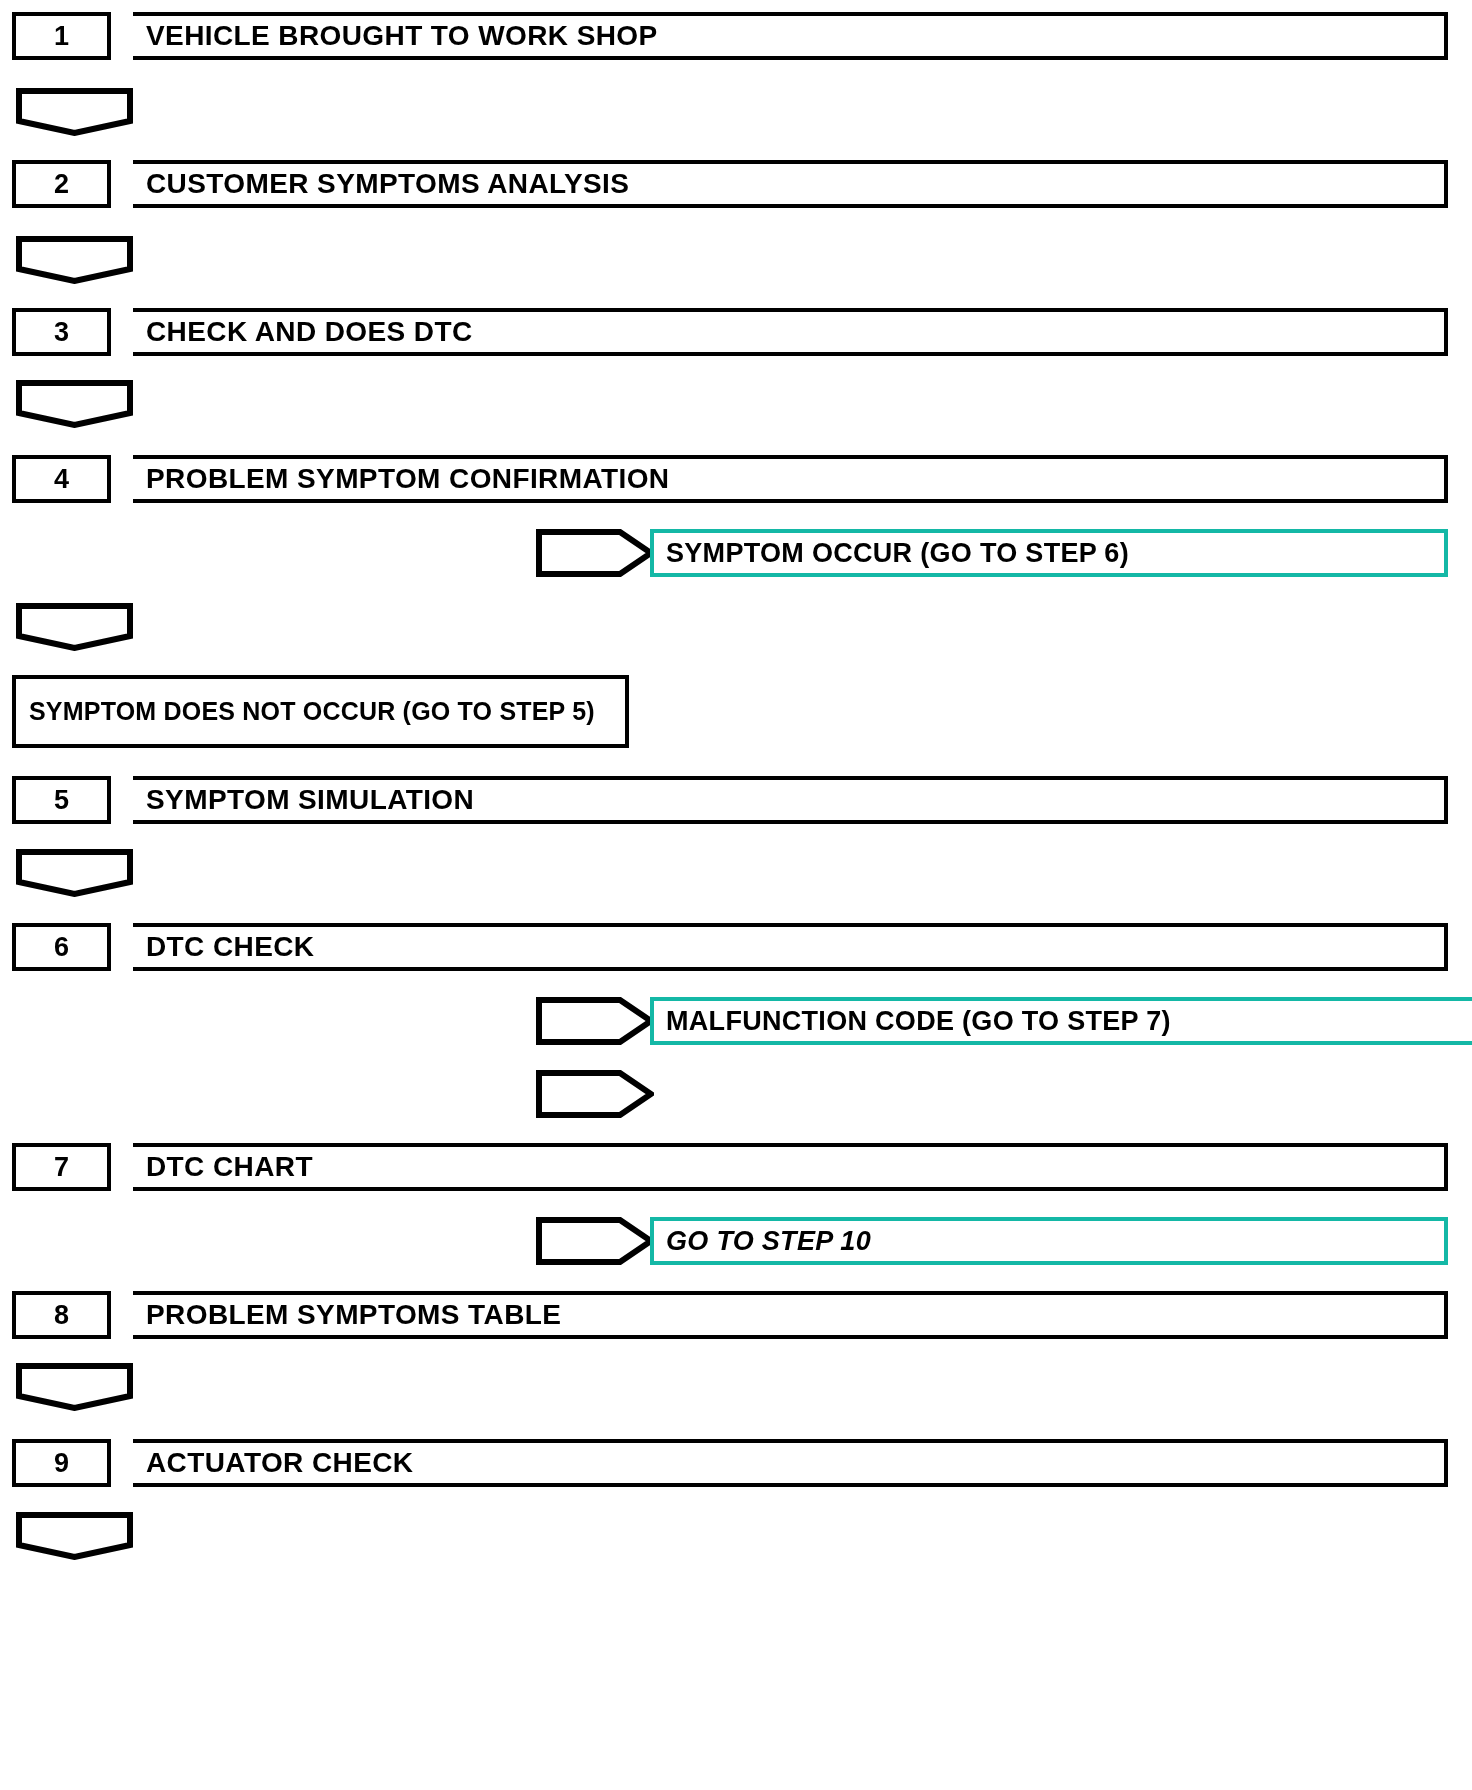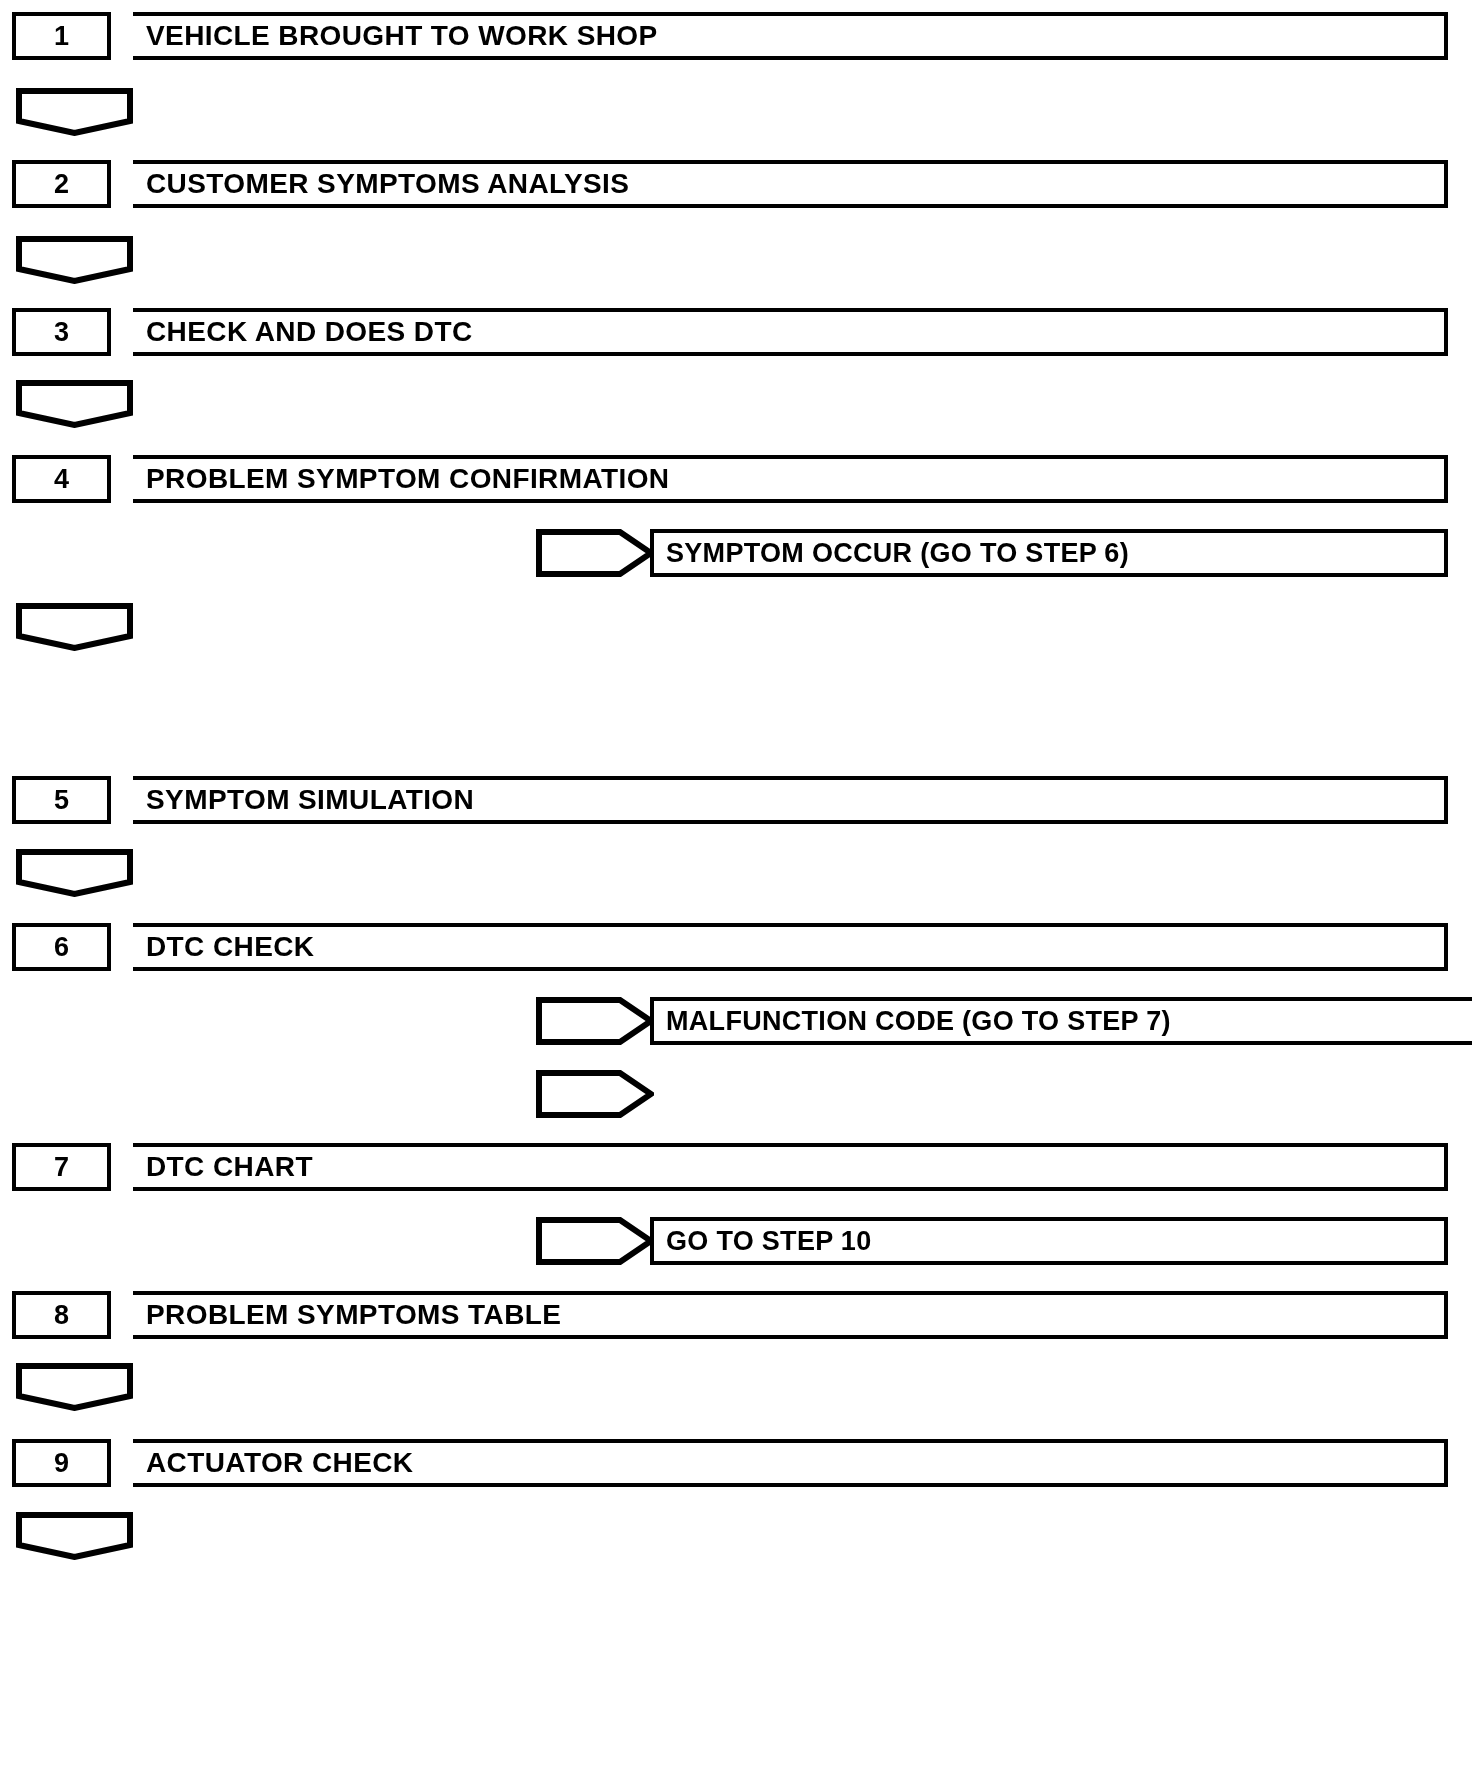--- a/index.html
+++ b/index.html
@@ -88,21 +88,21 @@
   }
   .branch-arrow {
     width: 118px;
     height: 48px;
     flex: 0 0 auto;
   }
   .branch-arrow svg { display: block; }
   .branch-label {
     box-sizing: border-box;
     flex: 1;
-    border: 4px solid #000000;
+    border: 4px solid #14b8a6;
     border-left-width: 4px;
     display: flex;
     align-items: center;
     padding-left: 12px;
     font-size: 27px;
     font-weight: bold;
     letter-spacing: 0.3px;
     background: #fff;
     white-space: nowrap;
     margin-left: -4px;
@@ -159,20 +159,23 @@
     </div>
     <div class="branch-label">SYMPTOM OCCUR (GO TO STEP 6)</div>
   </div>
 
   <div class="arrow-down" style="left:16px; top:603px;">
     <svg width="117" height="48" viewBox="0 0 117 48" xmlns="http://www.w3.org/2000/svg">
       <polygon points="3,3 114,3 114,33 58.5,45 3,33" fill="#ffffff" stroke="#000000" stroke-width="6" stroke-linejoin="miter"></polygon>
     </svg>
   </div>
 
+  <div class="note-box" style="left:12px; top:675px; width:617px; height:73px;">
+    <span>SYMPTOM DOES NOT OCCUR (GO TO STEP 5)</span>
+  </div>
 
   <div class="step-row" style="left:12px; top:776px; width:1436px; height:48px;">
     <div class="step-num">5</div>
     <div class="step-title">SYMPTOM SIMULATION</div>
   </div>
 
   <div class="arrow-down" style="left:16px; top:849px;">
     <svg width="117" height="48" viewBox="0 0 117 48" xmlns="http://www.w3.org/2000/svg">
       <polygon points="3,3 114,3 114,33 58.5,45 3,33" fill="#ffffff" stroke="#000000" stroke-width="6" stroke-linejoin="miter"></polygon>
     </svg>
@@ -198,21 +201,21 @@
         <polygon points="3,3 84,3 115,24 84,45 3,45" fill="#ffffff" stroke="#000000" stroke-width="6" stroke-linejoin="miter"></polygon>
       </svg>
     </div>
   </div>
 
   <div class="step-row" style="left:12px; top:1143px; width:1436px; height:48px;">
     <div class="step-num">7</div>
     <div class="step-title">DTC CHART</div>
   </div>
 
-  <div class="branch" style="left:536px; top:1217px; width:912px;">
+  <div class="branch" style="left:536px; top:1217px; width:912px;font-style:italic;">
     <div class="branch-arrow">
       <svg width="118" height="48" viewBox="0 0 118 48" xmlns="http://www.w3.org/2000/svg">
         <polygon points="3,3 84,3 115,24 84,45 3,45" fill="#ffffff" stroke="#000000" stroke-width="6" stroke-linejoin="miter"></polygon>
       </svg>
     </div>
     <div class="branch-label">GO TO STEP 10</div>
   </div>
 
   <div class="step-row" style="left:12px; top:1291px; width:1436px; height:48px;">
     <div class="step-num">8</div>

